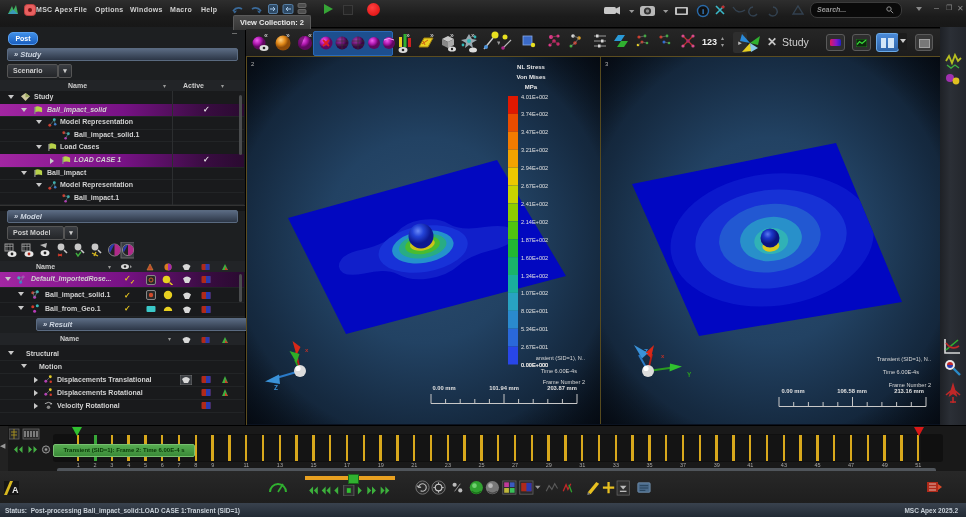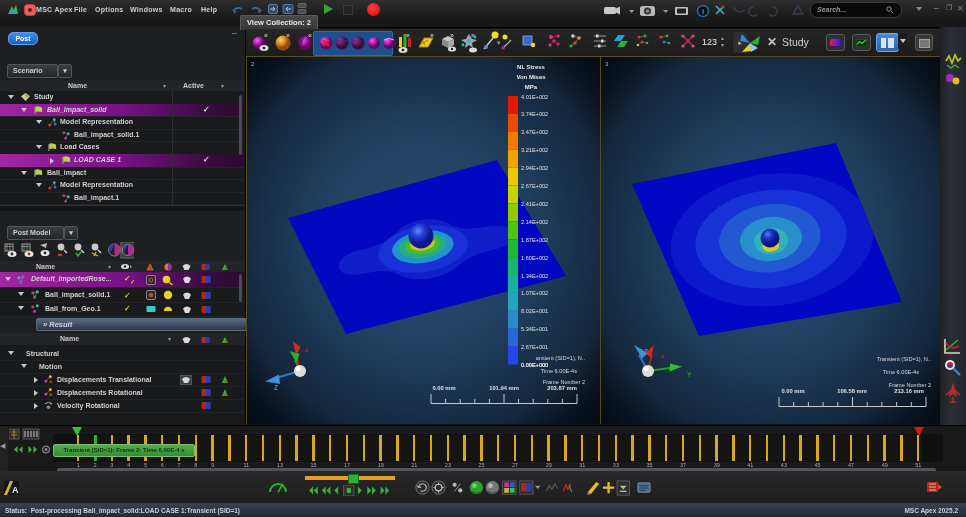--- a/index.html
+++ b/index.html
@@ -90,20 +90,21 @@
   <span class="abs" style="left:934px;top:3px;font-size:9px;color:#888;">–</span>
   <span class="abs" style="left:946px;top:4px;font-size:7px;color:#888;">❐</span>
   <span class="abs" style="left:957px;top:4px;font-size:8px;color:#888;">✕</span>
 </div>
 
 <div class="abs" id="leftpanel" style="left:0;top:27px;width:245px;height:398px;background:#1d1f21;border-right:1px solid #000;">
 
   <div class="abs" style="left:8px;top:5px;width:28px;height:11px;background:linear-gradient(#3f8fe8,#1a5fc0);border-radius:5px;border:1px solid #5aa0f0;font-size:7px;font-weight:bold;color:#fff;text-align:center;line-height:11px;">Post</div>
   <div class="abs" style="left:232px;top:3px;width:9px;height:9px;color:#999;font-size:9px;line-height:7px;">–</div>
 
+  <div class="hdr abs" style="left:7px;top:21px;width:223px;">» Study</div>
 
   <div class="drop abs" style="left:7px;top:37px;width:44px;height:12px;line-height:12px;padding-left:5px;">Scenario</div>
   <div class="drop abs" style="left:58px;top:37px;width:12px;height:12px;text-align:center;line-height:12px;">▾</div>
 
   <div class="abs" style="left:0;top:53px;width:245px;height:11px;background:#222427;border-bottom:1px solid #333;">
     <span class="abs" style="left:68px;top:2px;font-size:7px;font-weight:bold;color:#ccc;">Name</span>
     <span class="abs" style="left:163px;top:2px;font-size:6px;color:#999;">▾</span>
     <span class="abs" style="left:183px;top:2px;font-size:7px;font-weight:bold;color:#ccc;">Active</span>
     <span class="abs" style="left:221px;top:2px;font-size:6px;color:#999;">▾</span>
   </div>
@@ -188,20 +189,21 @@
             <path d="M2 2 L7 3 L4 8" stroke="#5a8a8a" stroke-width="0.7" fill="none"></path>
           </svg>
       <span style="position:absolute;left:74px;">Ball_impact.1</span>
     </div>
 
     <div class="abs" style="left:172px;top:0;width:1px;height:114px;background:#2c2e30;"></div>
     <div class="abs" style="left:239px;top:4px;width:3px;height:60px;background:#4a4c4e;border-radius:2px;"></div>
   </div>
   <div class="abs" style="left:0;top:178px;width:245px;height:5px;background:#141516;border-top:1px solid #333;"></div>
 
+  <div class="hdr abs" style="left:7px;top:183px;width:223px;">» Model</div>
   <div class="drop abs" style="left:7px;top:199px;width:50px;height:12px;line-height:12px;padding-left:5px;">Post Model</div>
   <div class="drop abs" style="left:64px;top:199px;width:12px;height:12px;text-align:center;line-height:12px;">▾</div>
 
   <svg class="abs" style="left:4px;top:215px;" width="130" height="17" viewBox="0 0 130 17">
     <g>
           <rect x="1" y="2" width="8" height="7" fill="none" stroke="#999" stroke-width="1"></rect>
           <path d="M3 2 v7 M6 2 v7 M1 4.5 h8" stroke="#999" stroke-width="0.7"></path>
           <ellipse cx="8" cy="12" rx="4.5" ry="3" fill="#e8e8e8"></ellipse>
           <circle cx="8" cy="12" r="1.4" fill="#222"></circle>
         </g>
@@ -426,21 +428,21 @@
           </svg>
       <span style="position:absolute;left:57px;">Velocity Rotational</span>
       <svg class="ticon" style="left:201px;top:2px;width:10px;height:9px;" viewBox="0 0 10 9">
             <rect x="0.5" y="1" width="9" height="7" rx="1" fill="#b02a1a"></rect>
             <rect x="5" y="1" width="4.5" height="7" fill="#2a3ab0"></rect>
           </svg>
     </div>
   </div>
 </div>
 
-<div class="abs" id="tab" style="left:240px;top:15px;width:76px;height:14px;background:linear-gradient(#4a4a4a,#353535);border:1px solid #5a5a5a;border-bottom:none;border-radius:2px 2px 0 0;font-size:7.5px;font-weight:bold;color:#e8e8e8;line-height:14px;text-align:center;">View Collection: 2</div>
+<div class="abs" id="tab" style="left:233px;top:15px;width:76px;height:14px;background:linear-gradient(#4a4a4a,#353535);border:1px solid #5a5a5a;border-bottom:none;border-radius:2px 2px 0 0;font-size:7.5px;font-weight:bold;color:#e8e8e8;line-height:14px;text-align:center;">View Collection: 2</div>
 <div class="abs" id="toolbar2" style="left:246px;top:29px;width:720px;height:27px;background:linear-gradient(#262626,#1c1c1c);border-bottom:1px solid #000;">
 
   <div class="abs" style="left:67px;top:2px;width:78px;height:23px;background:#1d4f8f;border:1px solid #2a6ab8;border-radius:2px;"></div>
   <svg class="abs" style="left:4px;top:2px;" width="250px" height="24" viewBox="0 0 250 24">
     <defs>
       <radialGradient id="mg" cx="0.35" cy="0.3">
             <stop offset="0" stop-color="#f060f0"></stop>
             <stop offset="0.6" stop-color="#b018b0"></stop>
             <stop offset="1" stop-color="#600860"></stop>
           </radialGradient>
@@ -573,21 +575,21 @@
 
     <g transform="translate(180,0)">
       <path d="M3 4 L13 14 M13 4 L3 14" stroke="#c03030" stroke-width="1.2"></path>
       <circle cx="3" cy="4" r="1.6" fill="#d84a8a"></circle>
           <circle cx="13" cy="4" r="1.6" fill="#d84a8a"></circle>
           <circle cx="3" cy="14" r="1.6" fill="#d84a8a"></circle>
           <circle cx="13" cy="14" r="1.6" fill="#d84a8a"></circle>
           <circle cx="8" cy="9" r="1.8" fill="#b02a6a"></circle>
     </g>
   </svg>
-  <span class="abs" style="left:456px;top:8px;font-size:9px;font-weight:normal;color:#f0f0f0;">123</span>
+  <span class="abs" style="left:456px;top:8px;font-size:9px;font-weight:bold;color:#f0f0f0;">123</span>
   <span class="abs" style="left:475px;top:5px;font-size:6px;color:#999;">▴<br>▾</span>
   <div class="abs" style="left:487px;top:3px;width:14px;height:21px;background:#2e2e2e;border-radius:2px;color:#bbb;font-size:7px;text-align:center;line-height:21px;">▸</div>
 
   <svg class="abs" style="left:492px;top:3px;" width="24" height="22" viewBox="0 0 24 22">
     <path d="M4 2 L12 11 L2 9 Z" fill="#2a8ad8"></path>
     <path d="M12 11 L22 4 L20 13 Z" fill="#30b030"></path>
     <path d="M12 11 L4 20 L14 19 Z" fill="#e8d020"></path>
     <path d="M12 11 L20 16 L13 20 Z" fill="#88c8e8"></path>
   </svg>
   <span class="abs" style="left:521px;top:6px;font-size:12px;color:#c8c8c8;font-weight:bold;">✕</span>

